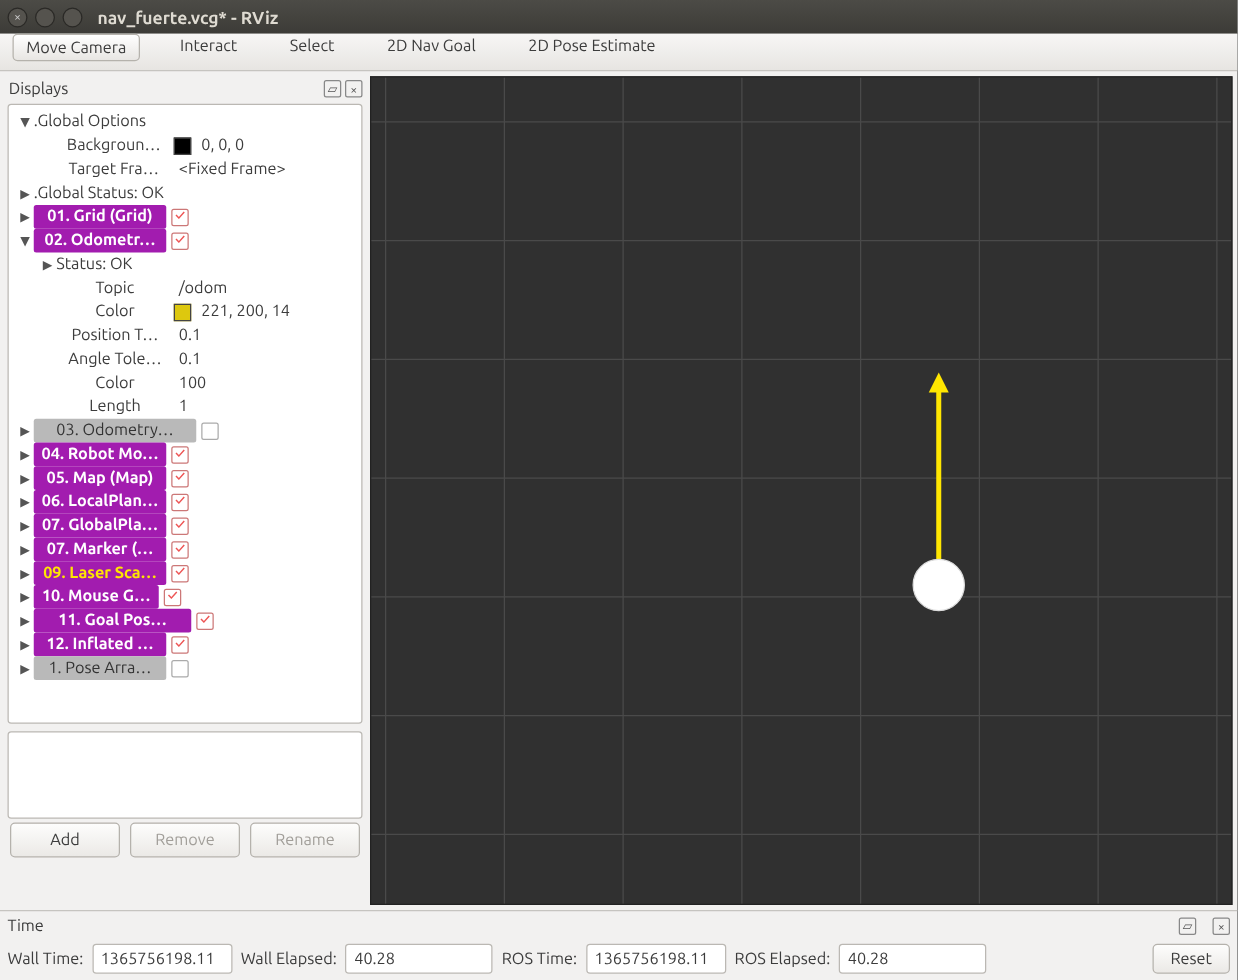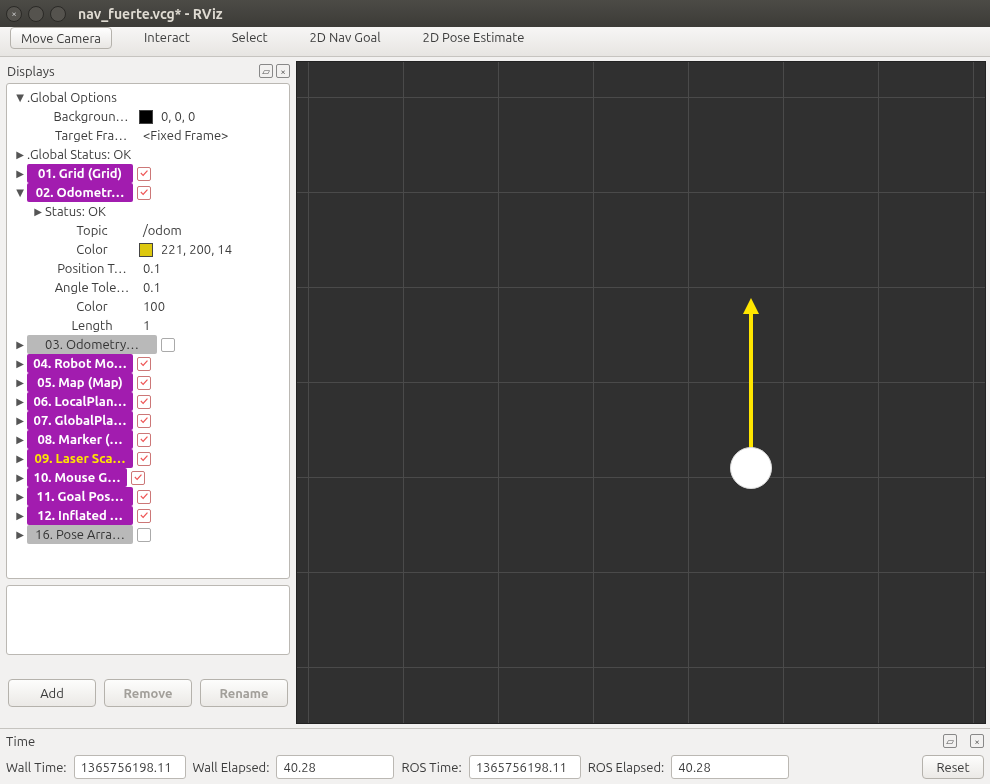--- a/index.html
+++ b/index.html
@@ -28,23 +28,23 @@
 .cb { width: 14px; height: 14px; border: 1px solid #c77; border-radius: 2px; background: #fff; margin-left: 4px; display:inline-flex; align-items:center; justify-content:center; color:#e55; font-size:11px; font-weight:bold; }
 .cb.empty { border-color:#aaa; color:transparent; }
 .swatch { width: 14px; height: 14px; border:1px solid #444; display:inline-block; vertical-align:middle; margin-right:4px; }
 
 .sel { background: #a21caf; color: #fff; border-radius:2px; padding: 0 3px; }
 .sel.bold { font-weight: bold; }
 .grey { background: #b9b9b9; color:#333; border-radius:2px; padding: 0 3px; }
 .sel.yellow { color: #ffe600; }
 
 .desc { margin-top:6px; height: 70px; background:#fff; border:1px solid #bbb8b3; border-radius:3px; }
-.btns { margin-top:24px; display:flex; gap:8px; padding: 0 2px; }
+.btns { margin-top:3px; display:flex; gap:8px; padding: 0 2px; }
 .btn { flex: 1; padding: 6px 0; text-align:center; border:1px solid #b5b2ac; border-radius:4px; background: linear-gradient(#fdfdfc,#ebe9e6); cursor:pointer; }
-.btn.disabled { color:#a29f9a;font-weight:bold; }
+.btn.disabled { color:#a29f9a; }
 
 .view { flex:1; margin: 4px 4px 4px 0; background:#303030; border:1px solid #222; position:relative; overflow:hidden; }
 .gridline { position:absolute; background:#4a4a4a; }
 .robot { position:absolute; width:42px; height:42px; background:#fff; border-radius:50%; border:1px solid #ddd; }
 .arrowline { position:absolute; width:4px; background:#ffe600; }
 .arrowhead { position:absolute; width:0; height:0; border-left:8px solid transparent; border-right:8px solid transparent; border-bottom:16px solid #ffe600; }
 
 .timebar { height: 56px; border-top:1px solid #c6c4c0; padding: 2px 6px 6px 6px; }
 .timeheader { display:flex; align-items:center; height:20px;gap:10px; }
 .timerow { display:flex; align-items:center; gap:7px; margin-top:4px; }
@@ -164,51 +164,51 @@
         </div>
 
       <div class="row" style="padding-left:4px">
           <span class="arrow">▶</span>
           <span class="key sel bold" style="width:106px">07. GlobalPla…</span>
           <span class="cb">✓</span>
         </div>
 
       <div class="row" style="padding-left:4px">
           <span class="arrow">▶</span>
-          <span class="key sel bold" style="width:106px">08. Marker (…</span>
+          <span class="key sel bold" style="width:106px">07. Marker (…</span>
           <span class="cb">✓</span>
         </div>
 
       <div class="row" style="padding-left:4px">
           <span class="arrow">▶</span>
           <span class="key sel bold yellow" style="width:106px">09. Laser Sca…</span>
           <span class="cb">✓</span>
         </div>
 
       <div class="row" style="padding-left:4px">
           <span class="arrow">▶</span>
           <span class="key sel bold" style="width:100px">10. Mouse G…</span>
           <span class="cb">✓</span>
         </div>
 
       <div class="row" style="padding-left:4px">
           <span class="arrow">▶</span>
-          <span class="key sel bold" style="width:106px">11. Goal Pos…</span>
+          <span class="key sel bold" style="width:126px">11. Goal Pos…</span>
           <span class="cb">✓</span>
         </div>
 
       <div class="row" style="padding-left:4px">
           <span class="arrow">▶</span>
           <span class="key sel bold" style="width:106px">12. Inflated …</span>
           <span class="cb">✓</span>
         </div>
 
       <div class="row" style="padding-left:4px">
           <span class="arrow">▶</span>
-          <span class="key grey" style="width:106px">16. Pose Arra…</span>
+          <span class="key grey" style="width:106px">1. Pose Arra…</span>
           <span class="cb empty">✓</span>
         </div>
     </div>
 
     <div class="desc"></div>
 
     <div class="btns">
       <div class="btn">Add</div>
       <div class="btn disabled">Remove</div>
       <div class="btn disabled">Rename</div>

